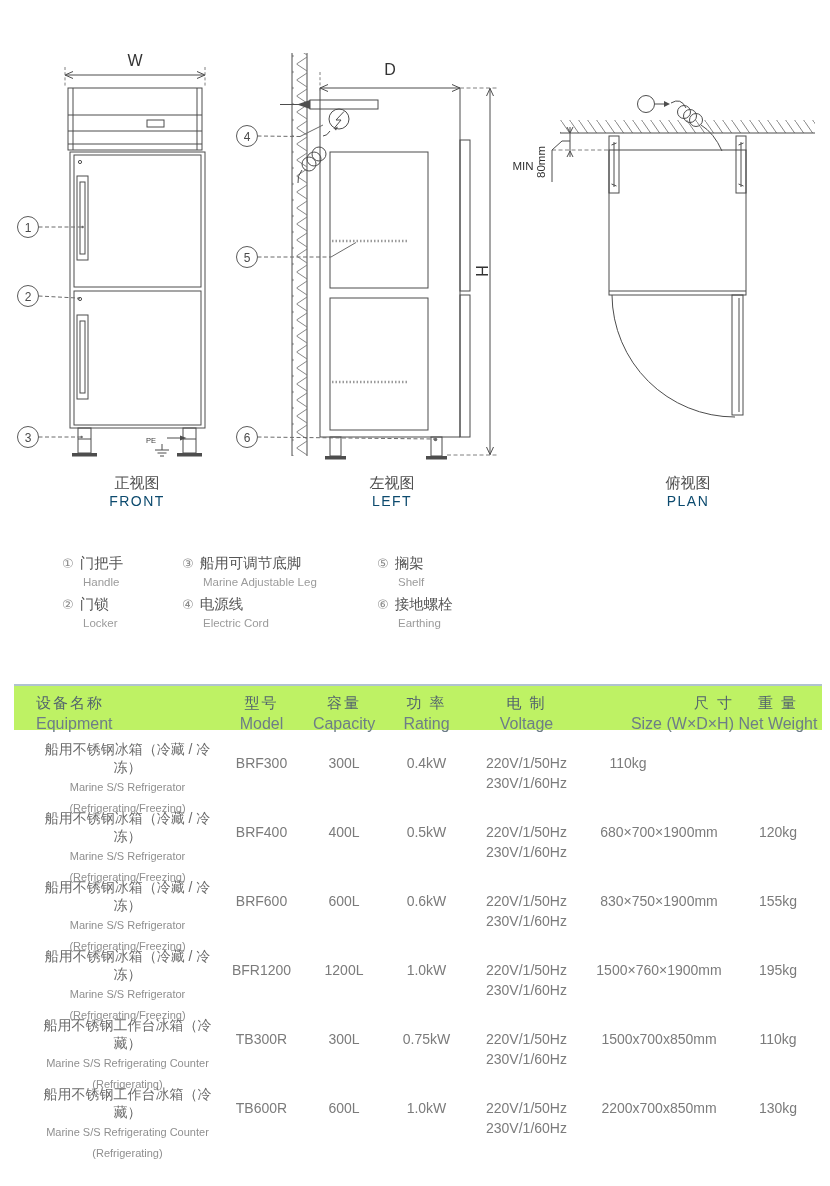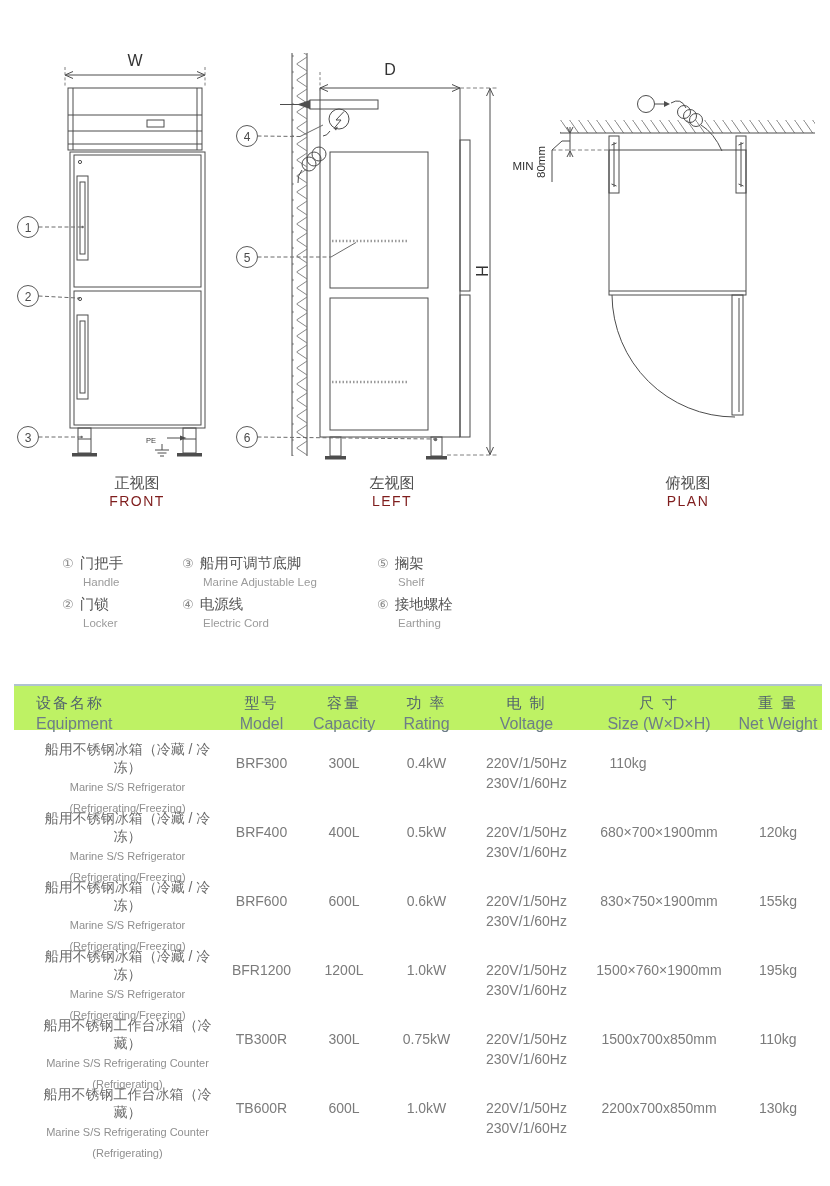--- a/index.html
+++ b/index.html
@@ -6,21 +6,21 @@
   body { background:#e8e8e8; font-family:"Liberation Sans","DejaVu Sans",sans-serif; }
   .page { position:relative; width:830px; height:1186px; background:#ffffff; overflow:hidden; }
 
   svg { position:absolute; }
   .svg-front { left:10px;  top:48px; width:230px; height:432px; }
   .svg-left  { left:235px; top:48px; width:275px; height:432px; }
   .svg-plan  { left:490px; top:70px; width:330px; height:390px; }
 
   .view-title { position:absolute; top:473px; text-align:center; }
   .vt-cn { font-size:15px; line-height:19px; color:#4c4c4c; }
-  .vt-en { font-size:14px; line-height:18px; color:#7f1d1d; letter-spacing:1.5px; }
+  .vt-en { font-size:14px; line-height:18px; color:#0c4a6e; letter-spacing:1.5px; }
   .t-front { left:57px;  width:160px; }
   .t-left  { left:312px; width:160px; }
   .t-plan  { left:608px; width:160px; }
 
   .legend { position:absolute; left:62px; top:554px; display:flex; }
   .legend-col { display:flex; flex-direction:column; }
   .lc1 { width:120px; } .lc2 { width:195px; } .lc3 { width:155px; }
   .legend-item { margin-bottom:7px; }
   .li-top { display:flex; align-items:baseline; font-size:14.5px; color:#555; }
   .li-num { font-size:13px; color:#8a8a8a; margin-right:6px; }
@@ -29,21 +29,21 @@
   .spec-table { position:absolute; left:14px; top:684px; width:808px; }
   .thead { display:flex; height:46px; border-top:2px solid #b0c3cf; }
   .th { padding-top:8px; text-align:center; }
   .th-cn { font-size:15px; color:#52636d; letter-spacing:2px; }
   .th-en { font-size:16px; color:#6d7d87; margin-top:2px; letter-spacing:0; }
   .col-equip { width:205px; text-align:left; padding-left:22px; }
   .col-model { width:85px; }
   .col-cap   { width:80px; }
   .col-rate  { width:85px; }
   .col-volt  { width:115px; }
-  .col-size  { width:150px; }
+  .col-size  { width:150px;text-align:right; }
   .col-wt    { width:88px; }
   .tbody .tr { display:flex; height:69px; }
   .td { font-size:14px; color:#7b7b7b; text-align:center; }
   .cell-pad { padding-top:25px; }
   .volt-cell { padding-top:23px; line-height:20px; }
   .eq-cn  { font-size:14px; color:#6a6a6a; padding-top:11px; }
   .eq-en  { font-size:11px; color:#8f8f8f; margin-top:4px; }
   .eq-sub { font-size:11px; color:#8f8f8f; margin-top:9px; }
 </style>
 </head>

